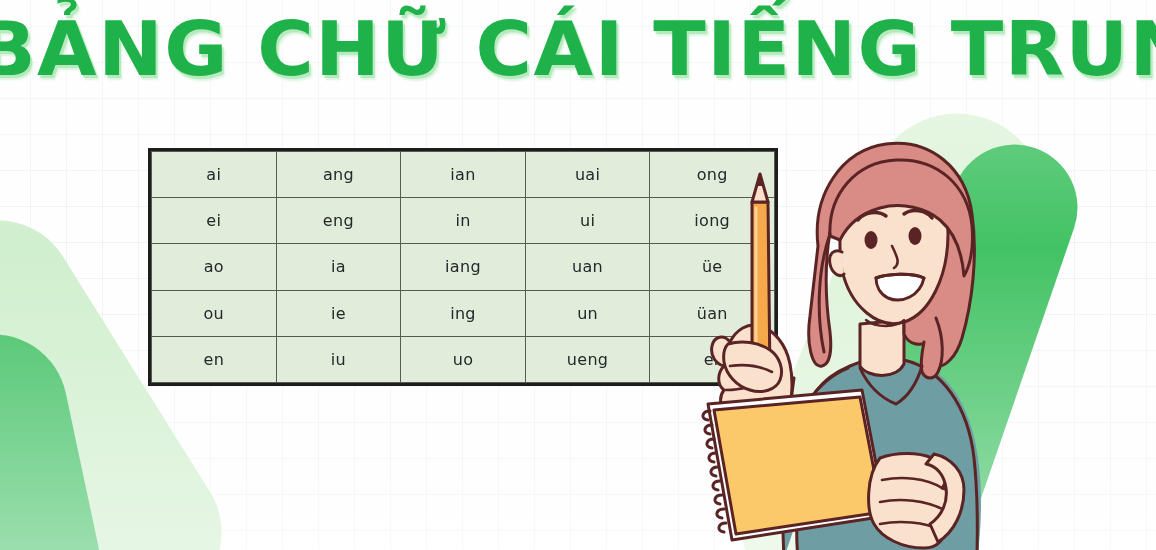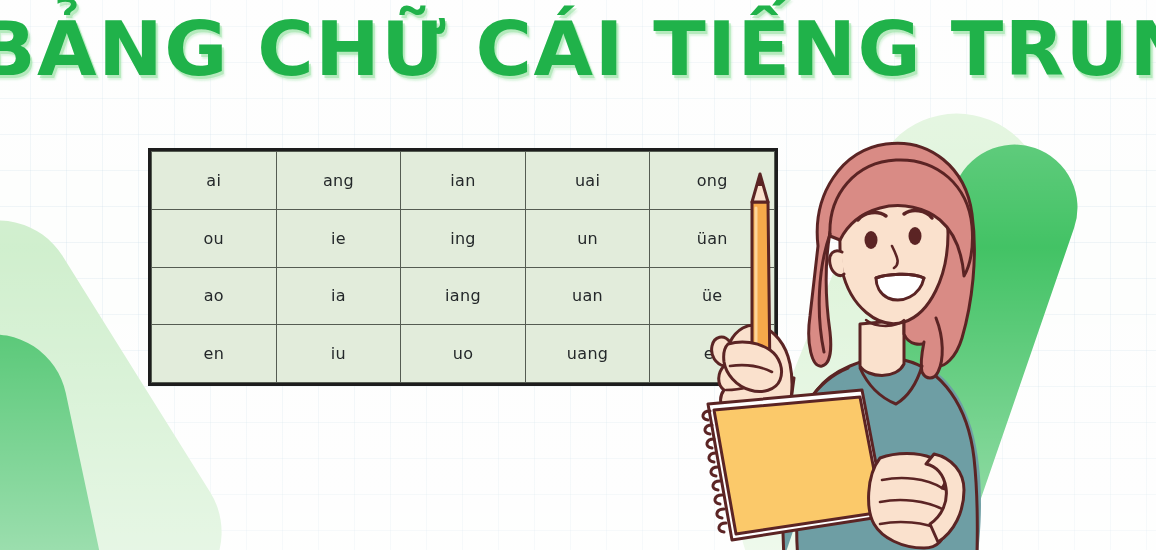--- a/index.html
+++ b/index.html
@@ -171,38 +171,45 @@
     <table class="pinyin">
       <tbody id="pinyin-body">
           <tr>
             <td>ai</td>
             <td>ang</td>
             <td>ian</td>
             <td>uai</td>
             <td>ong</td>
           </tr>
           <tr>
+            <td>ei</td>
+            <td>eng</td>
+            <td>in</td>
+            <td>ui</td>
+            <td>iong</td>
+          </tr>
+          <tr>
+            <td>ao</td>
+            <td>ia</td>
+            <td>iang</td>
+            <td>uan</td>
+            <td>üe</td>
+          </tr>
+          <tr>
             <td>ou</td>
             <td>ie</td>
             <td>ing</td>
             <td>un</td>
             <td>üan</td>
           </tr>
           <tr>
-            <td>ao</td>
-            <td>ia</td>
-            <td>iang</td>
-            <td>uan</td>
-            <td>üe</td>
-          </tr>
-          <tr>
             <td>en</td>
             <td>iu</td>
             <td>uo</td>
-            <td>uang</td>
+            <td>ueng</td>
             <td>er</td>
           </tr>
         </tbody>
     </table>
   </div>
 
   <div class="teacher">
     <svg viewBox="0 0 330 422" xmlns="http://www.w3.org/2000/svg">
       <defs>
         <clipPath id="clipAll">

